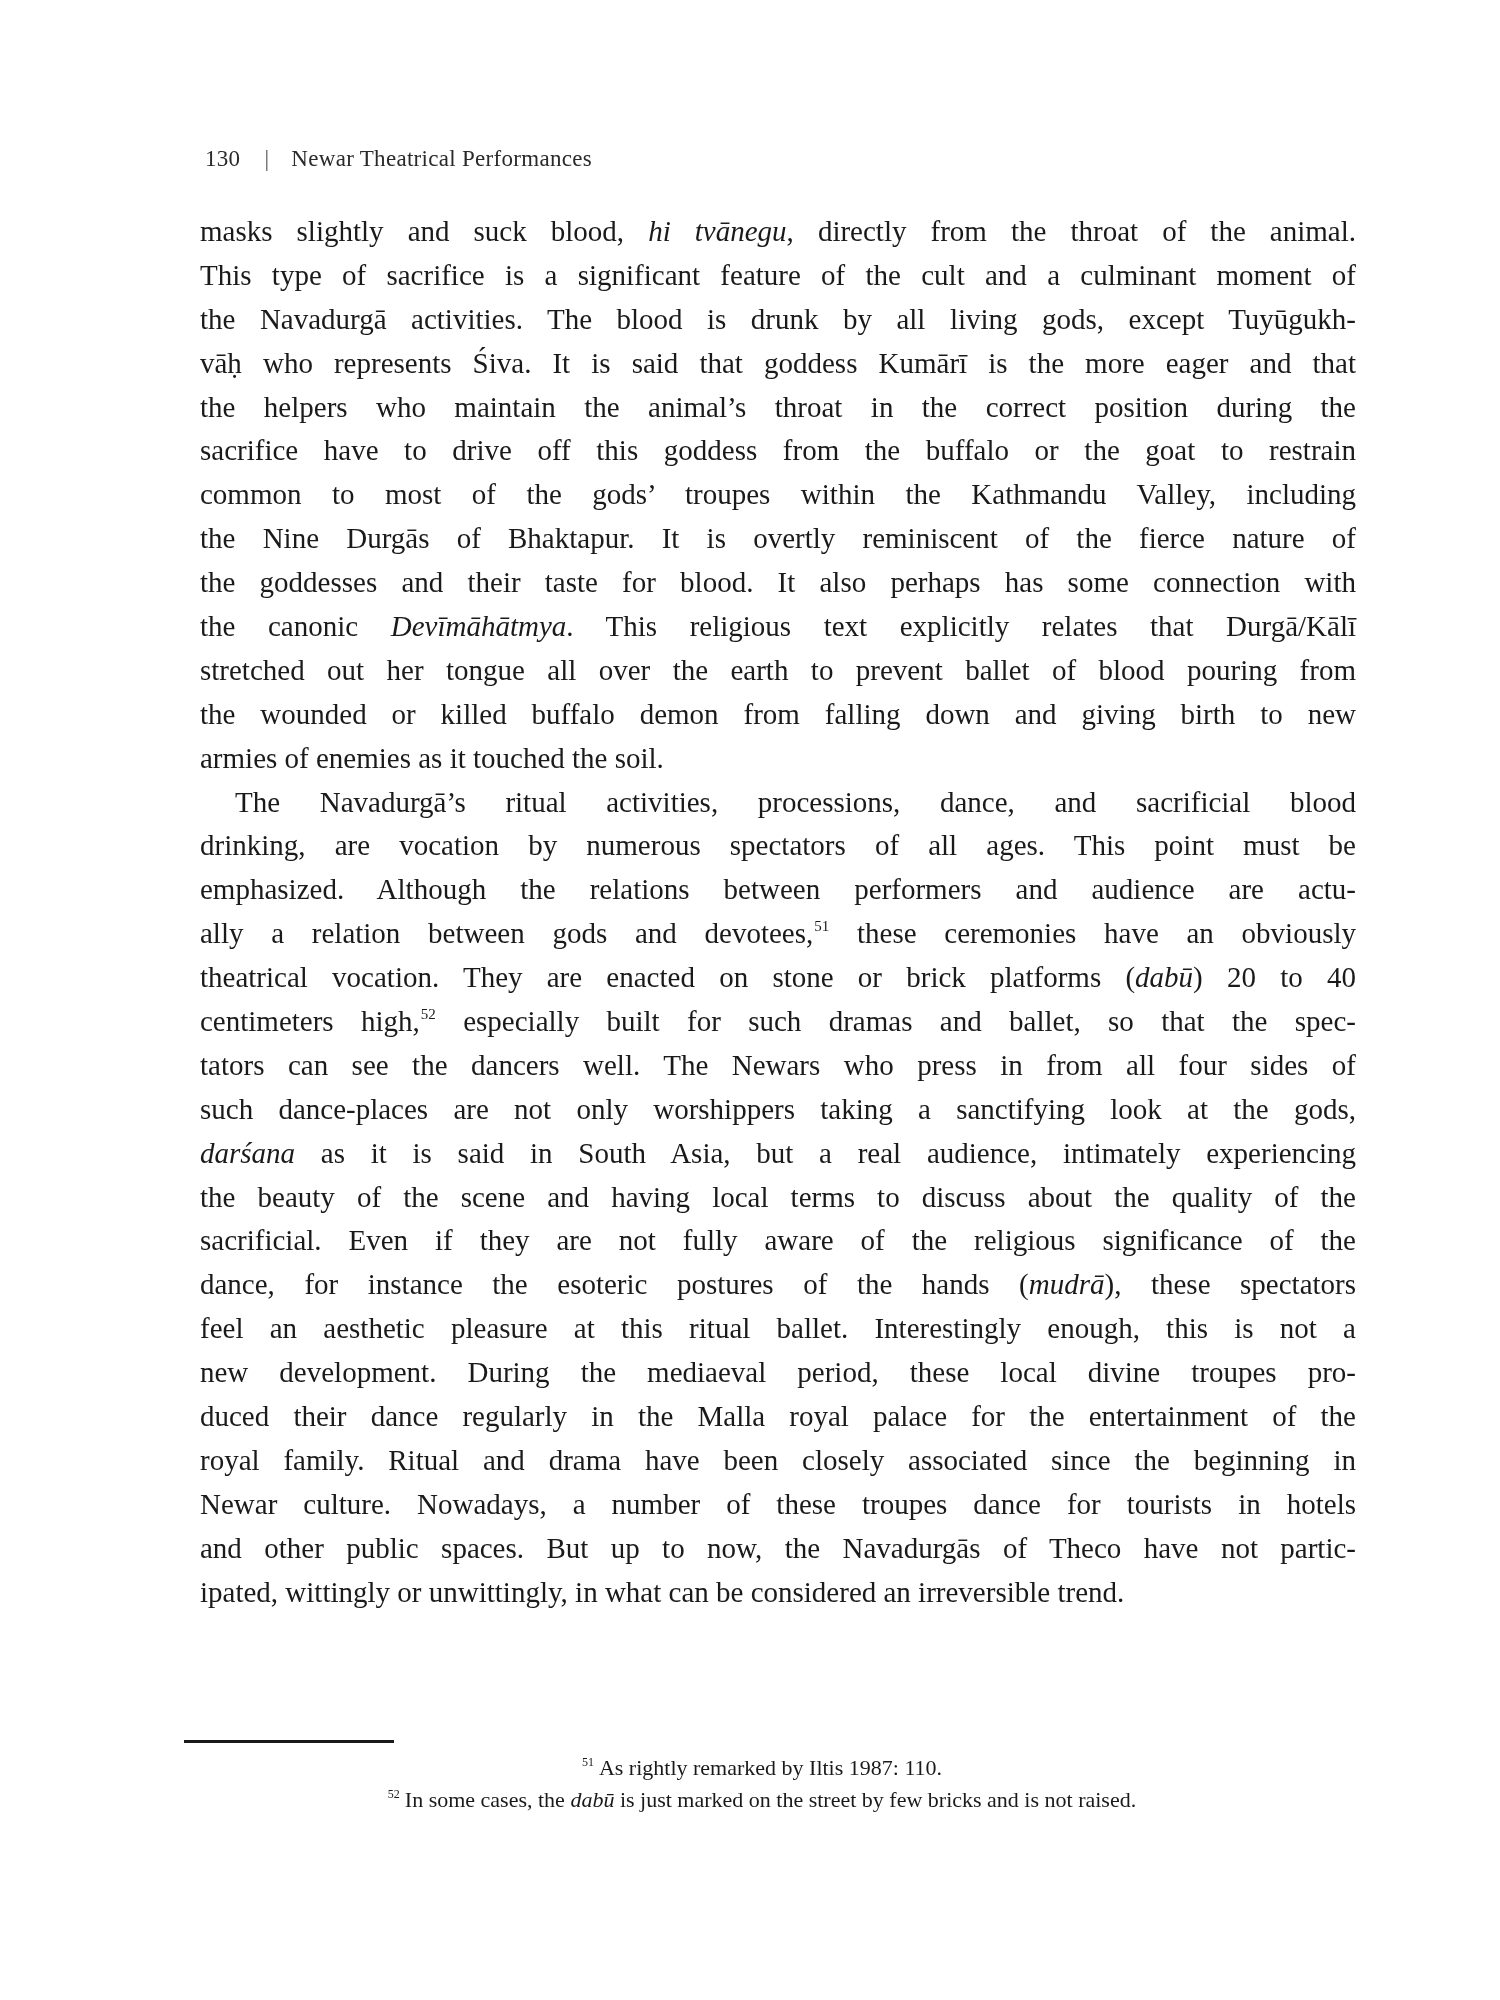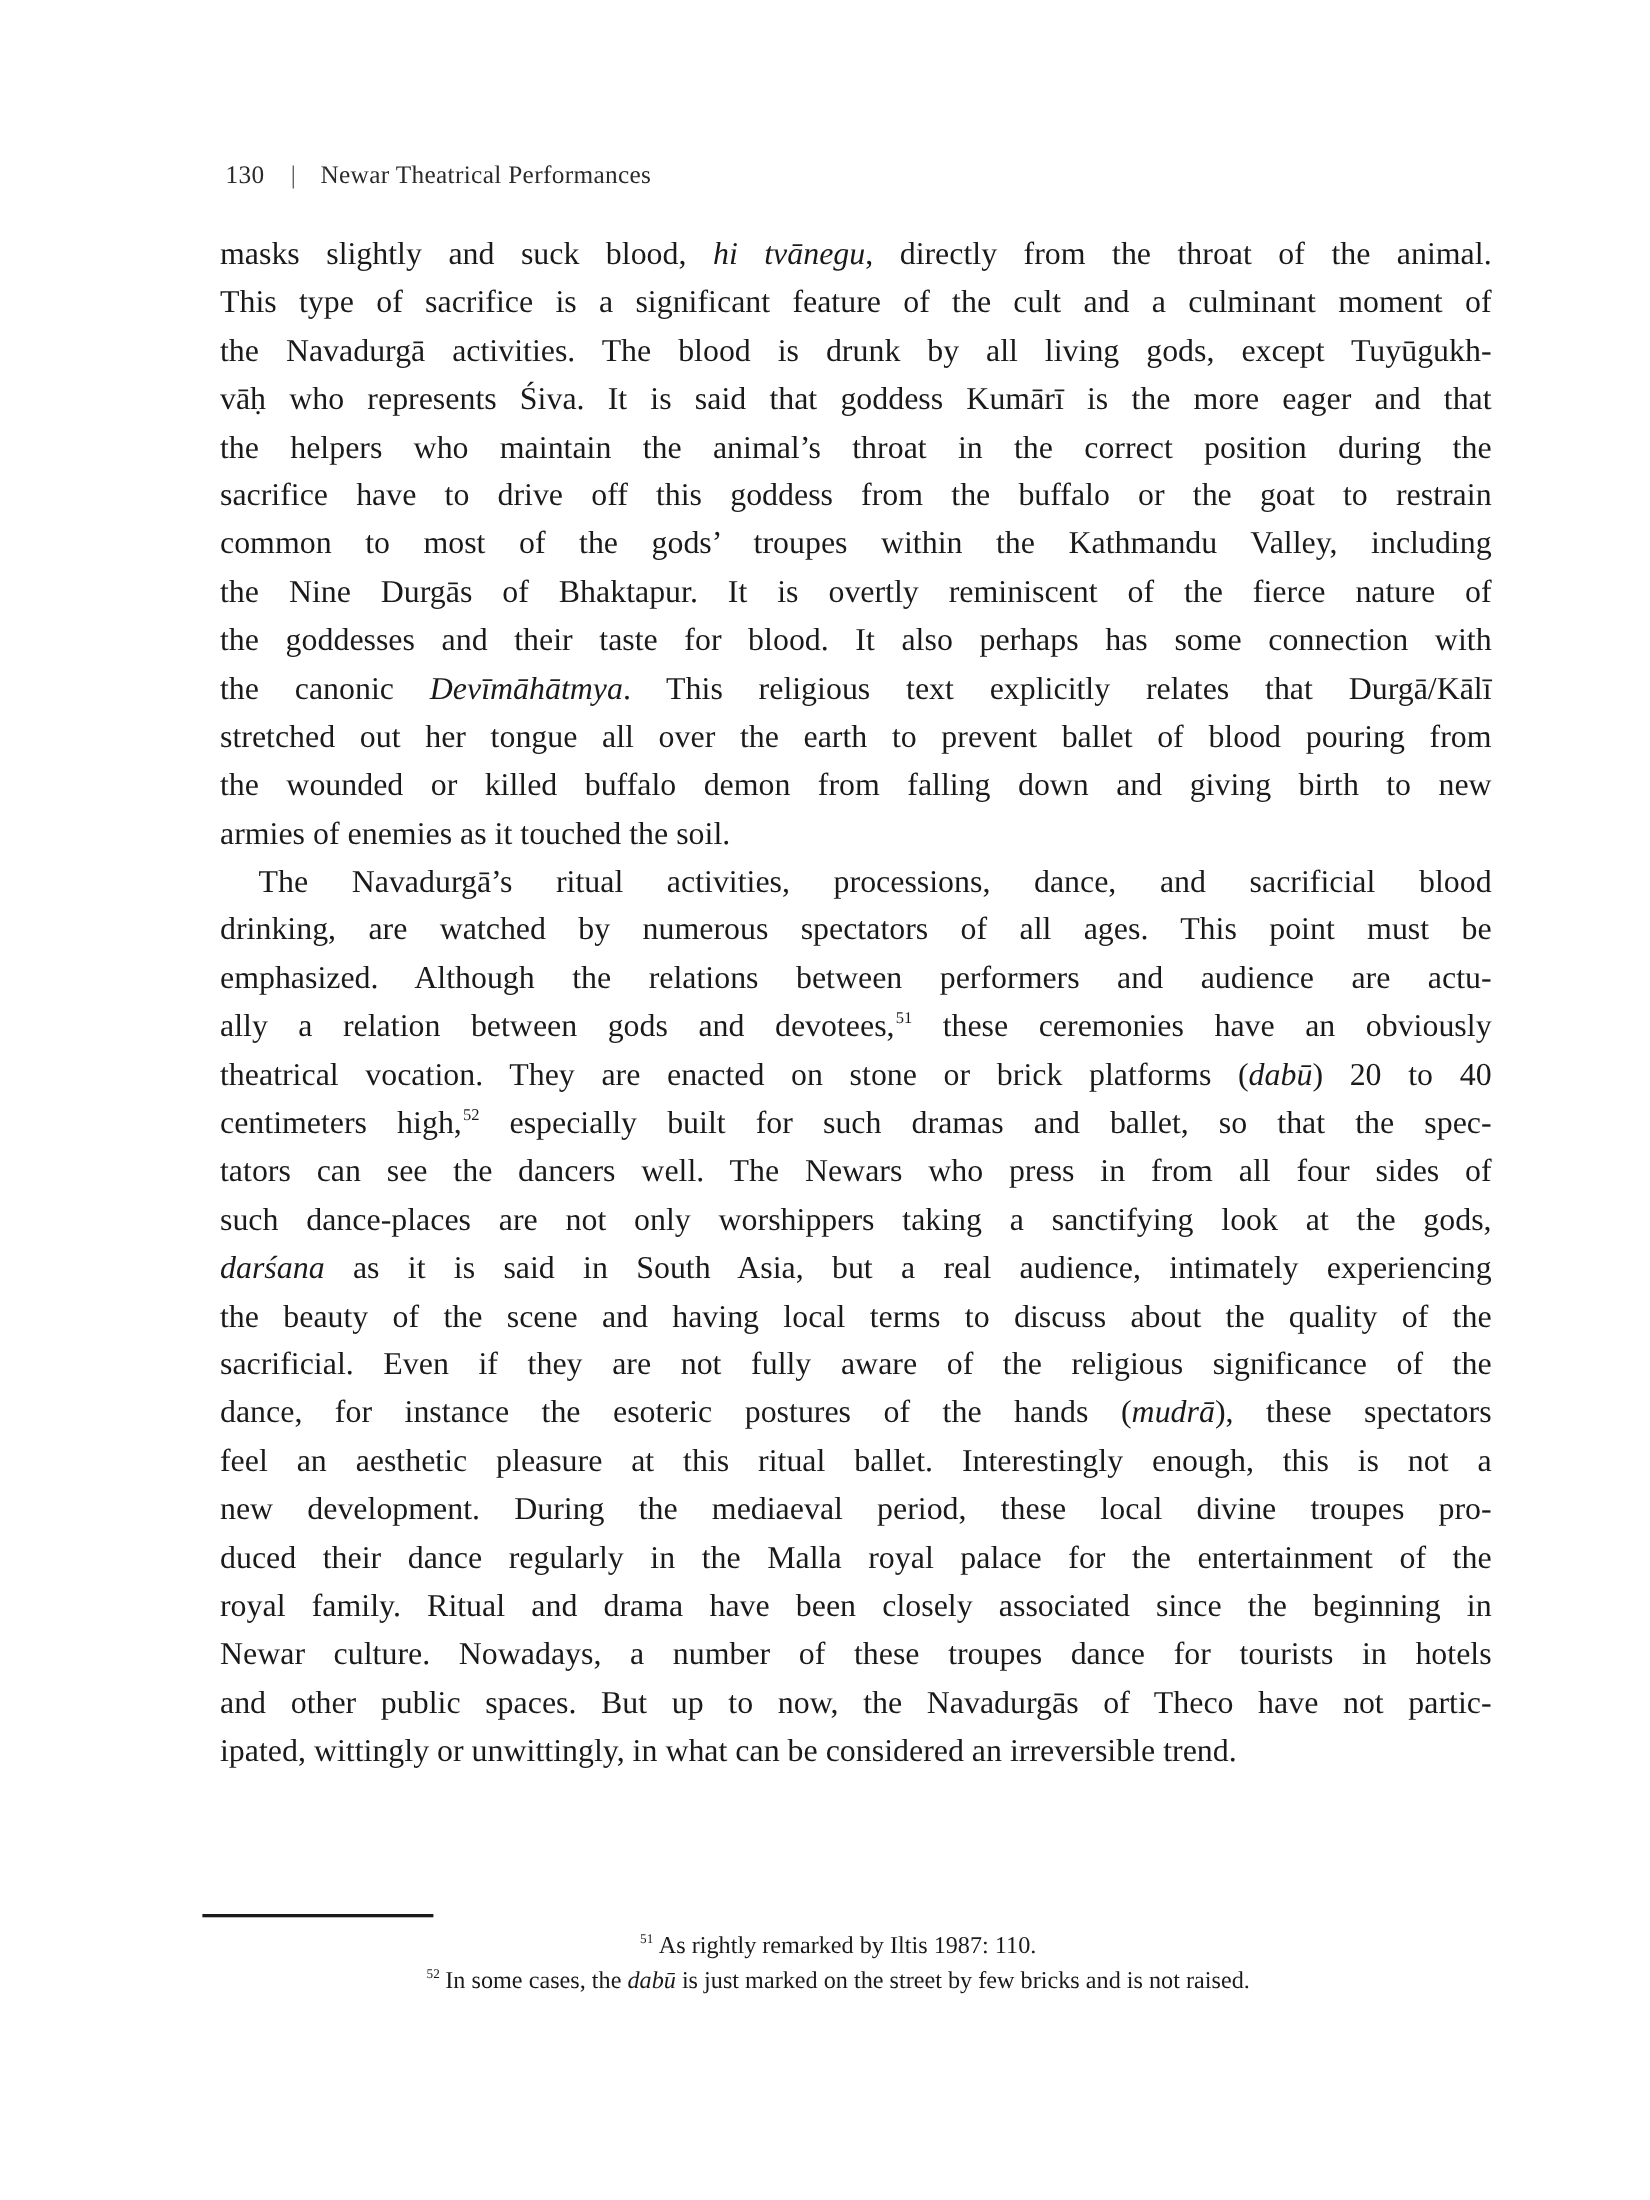--- a/index.html
+++ b/index.html
@@ -105,21 +105,21 @@
       <div class="line"><span>common to most of the gods’ troupes within the Kathmandu Valley, including</span></div>
       <div class="line"><span>the Nine Durgās of Bhaktapur. It is overtly reminiscent of the fierce nature of</span></div>
       <div class="line"><span>the goddesses and their taste for blood. It also perhaps has some connection with</span></div>
       <div class="line"><span>the canonic </span><i>Devīmāhātmya</i><span>. This religious text explicitly relates that Durgā/Kālī</span></div>
       <div class="line"><span>stretched out her tongue all over the earth to prevent ballet of blood pouring from</span></div>
       <div class="line"><span>the wounded or killed buffalo demon from falling down and giving birth to new</span></div>
       <div class="line last"><span>armies of enemies as it touched the soil.</span></div>
     </div>
     <div>
       <div class="line indent"><span>The Navadurgā’s ritual activities, processions, dance, and sacrificial blood</span></div>
-      <div class="line"><span>drinking, are watched by numerous spectators of all ages. This point must be</span></div>
+      <div class="line"><span>drinking, are vocation by numerous spectators of all ages. This point must be</span></div>
       <div class="line"><span>emphasized. Although the relations between performers and audience are actu-</span></div>
       <div class="line"><span>ally a relation between gods and devotees,</span><sup class="fn">51</sup><span> these ceremonies have an obviously</span></div>
       <div class="line"><span>theatrical vocation. They are enacted on stone or brick platforms (</span><i>dabū</i><span>) 20 to 40</span></div>
       <div class="line"><span>centimeters high,</span><sup class="fn">52</sup><span> especially built for such dramas and ballet, so that the spec-</span></div>
       <div class="line"><span>tators can see the dancers well. The Newars who press in from all four sides of</span></div>
       <div class="line"><span>such dance-places are not only worshippers taking a sanctifying look at the gods,</span></div>
       <div class="line"><i>darśana</i><span> as it is said in South Asia, but a real audience, intimately experiencing</span></div>
       <div class="line"><span>the beauty of the scene and having local terms to discuss about the quality of the</span></div>
       <div class="line"><span>sacrificial. Even if they are not fully aware of the religious significance of the</span></div>
       <div class="line"><span>dance, for instance the esoteric postures of the hands (</span><i>mudrā</i><span>), these spectators</span></div>

